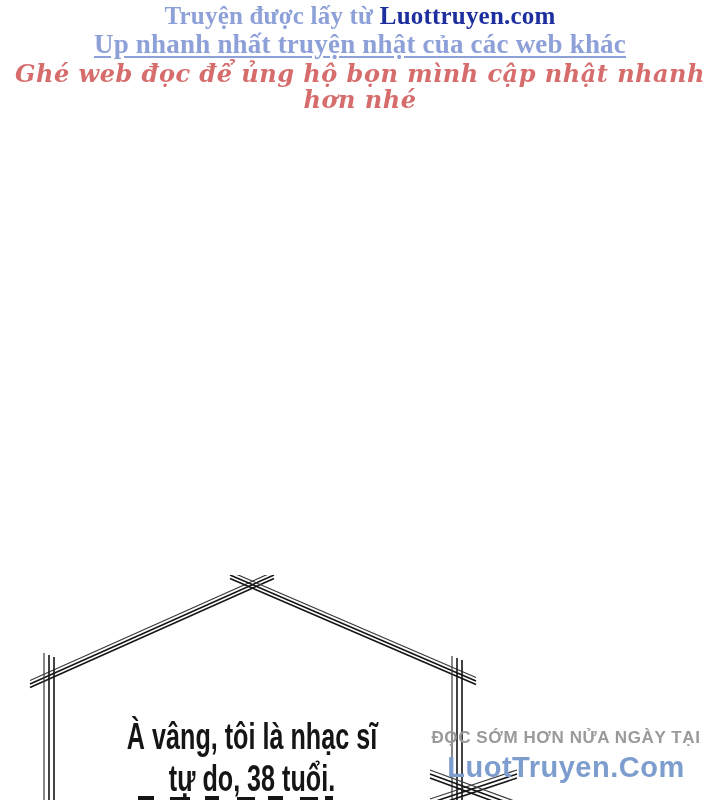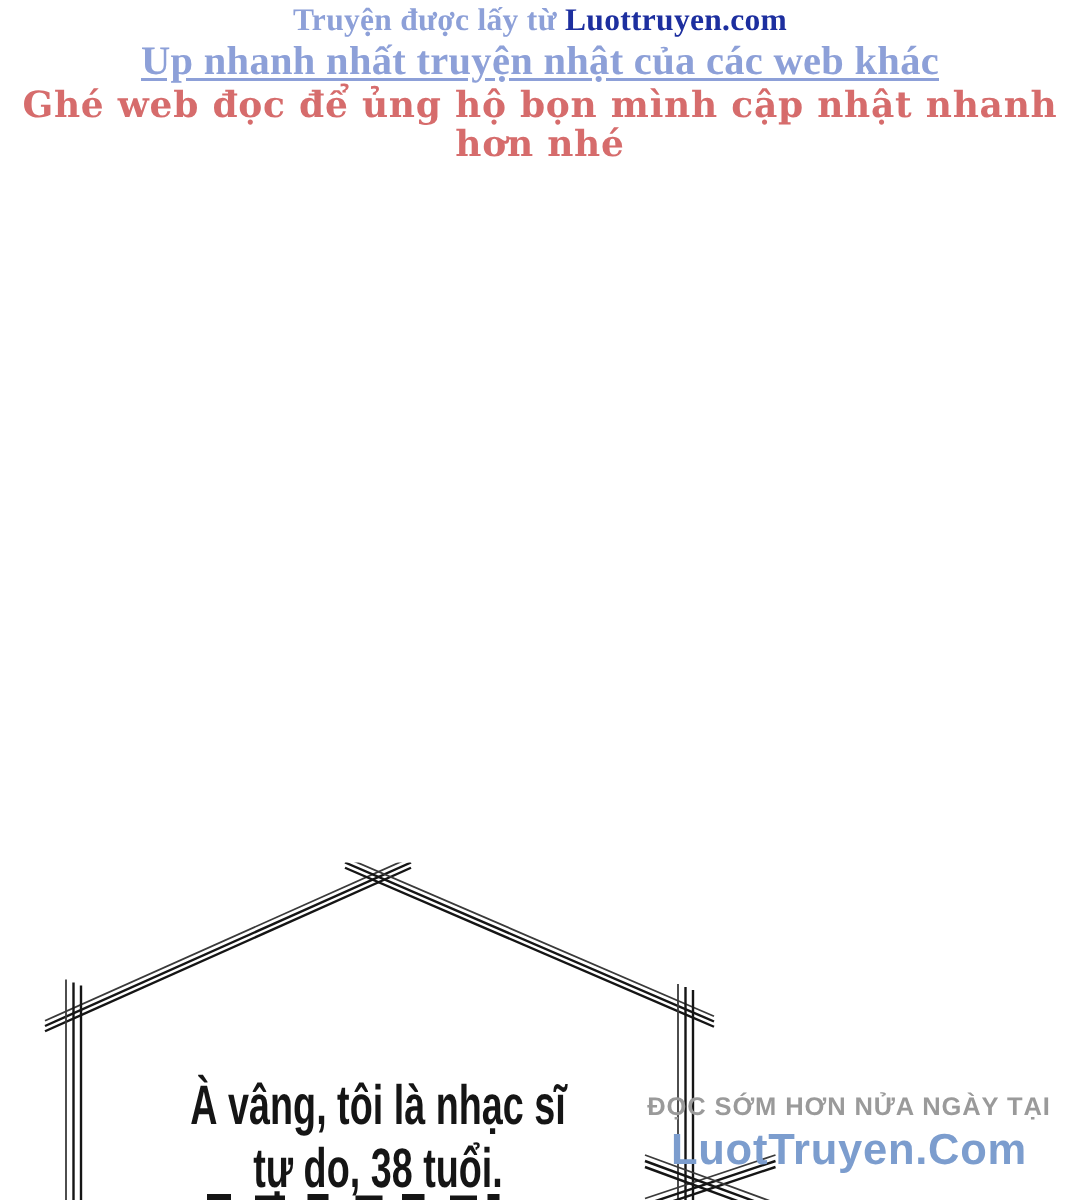--- a/index.html
+++ b/index.html
@@ -17,39 +17,40 @@
     position: absolute;
     top: 2px;
     left: 0;
     width: 720px;
     text-align: center;
     line-height: 1.08;
   }
   .credit-line1 {
     font-family: "Liberation Serif", serif;
     font-weight: bold;
-    font-size: 21px;
+    font-size: 25px;
     color: var(--header-light-blue);
     letter-spacing: 0.2px;
   }
   .credit-line1 .brand {
     color: var(--header-brand-blue);
   }
   .credit-line2 {
     font-family: "Liberation Serif", serif;
     font-weight: bold;
     font-size: 27px;
     color: var(--header-light-blue);
     text-decoration: underline;
     text-underline-offset: 3px;
     margin-top: 1px;
     letter-spacing: 0.2px;
   }
   .credit-line3 {
     font-family: "DejaVu Serif", serif;
+    font-style: italic;
     font-weight: bold;
     font-size: 24px;
     color: var(--header-red);
     margin-top: 2px;
     letter-spacing: 0.5px;
   }
 
   
   .bubble-art {
     position: absolute;

